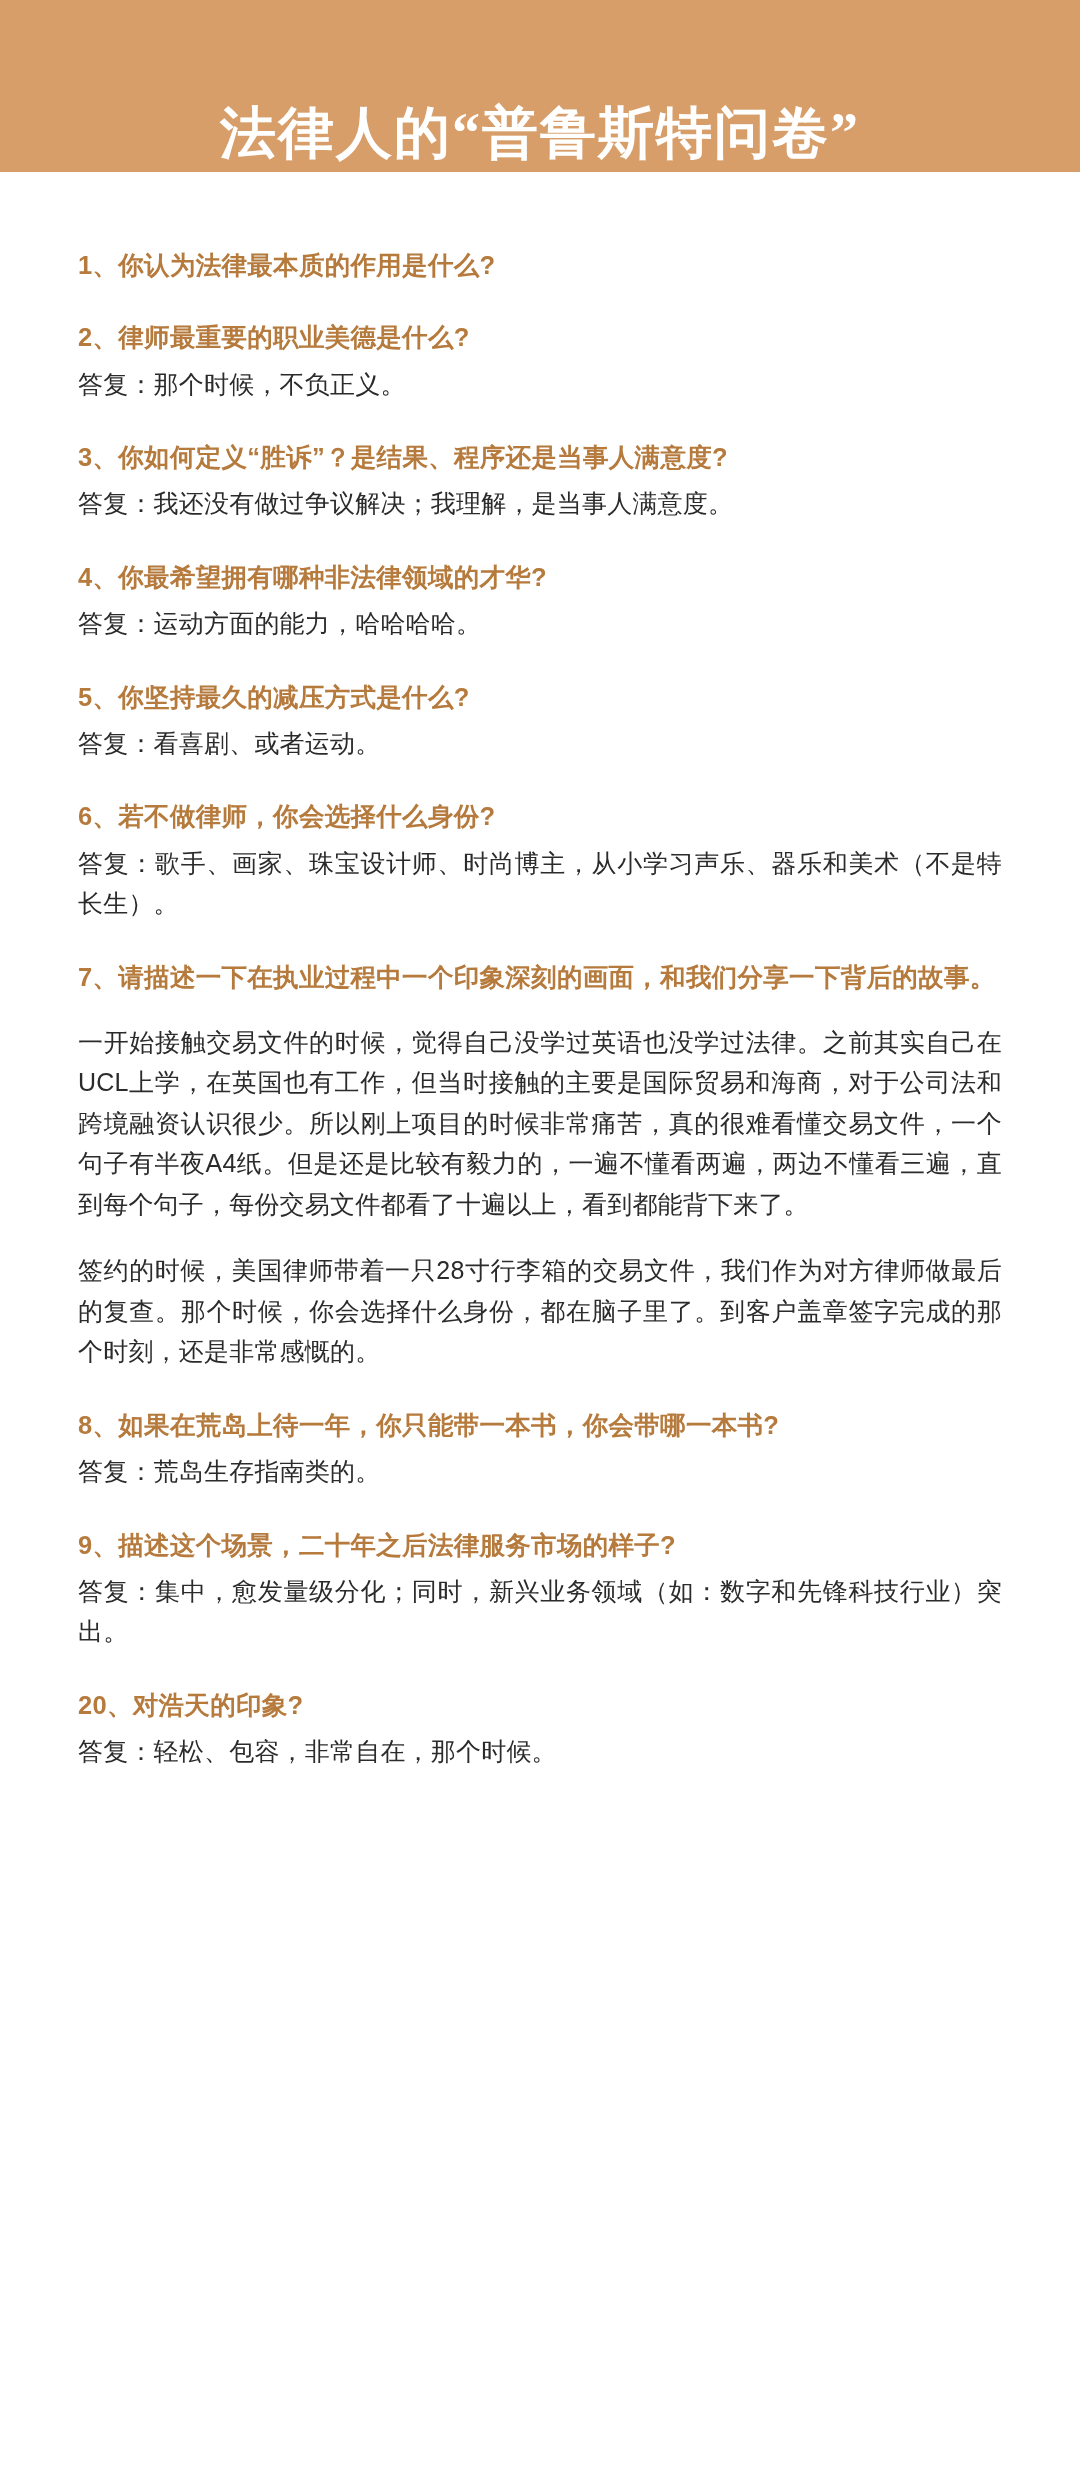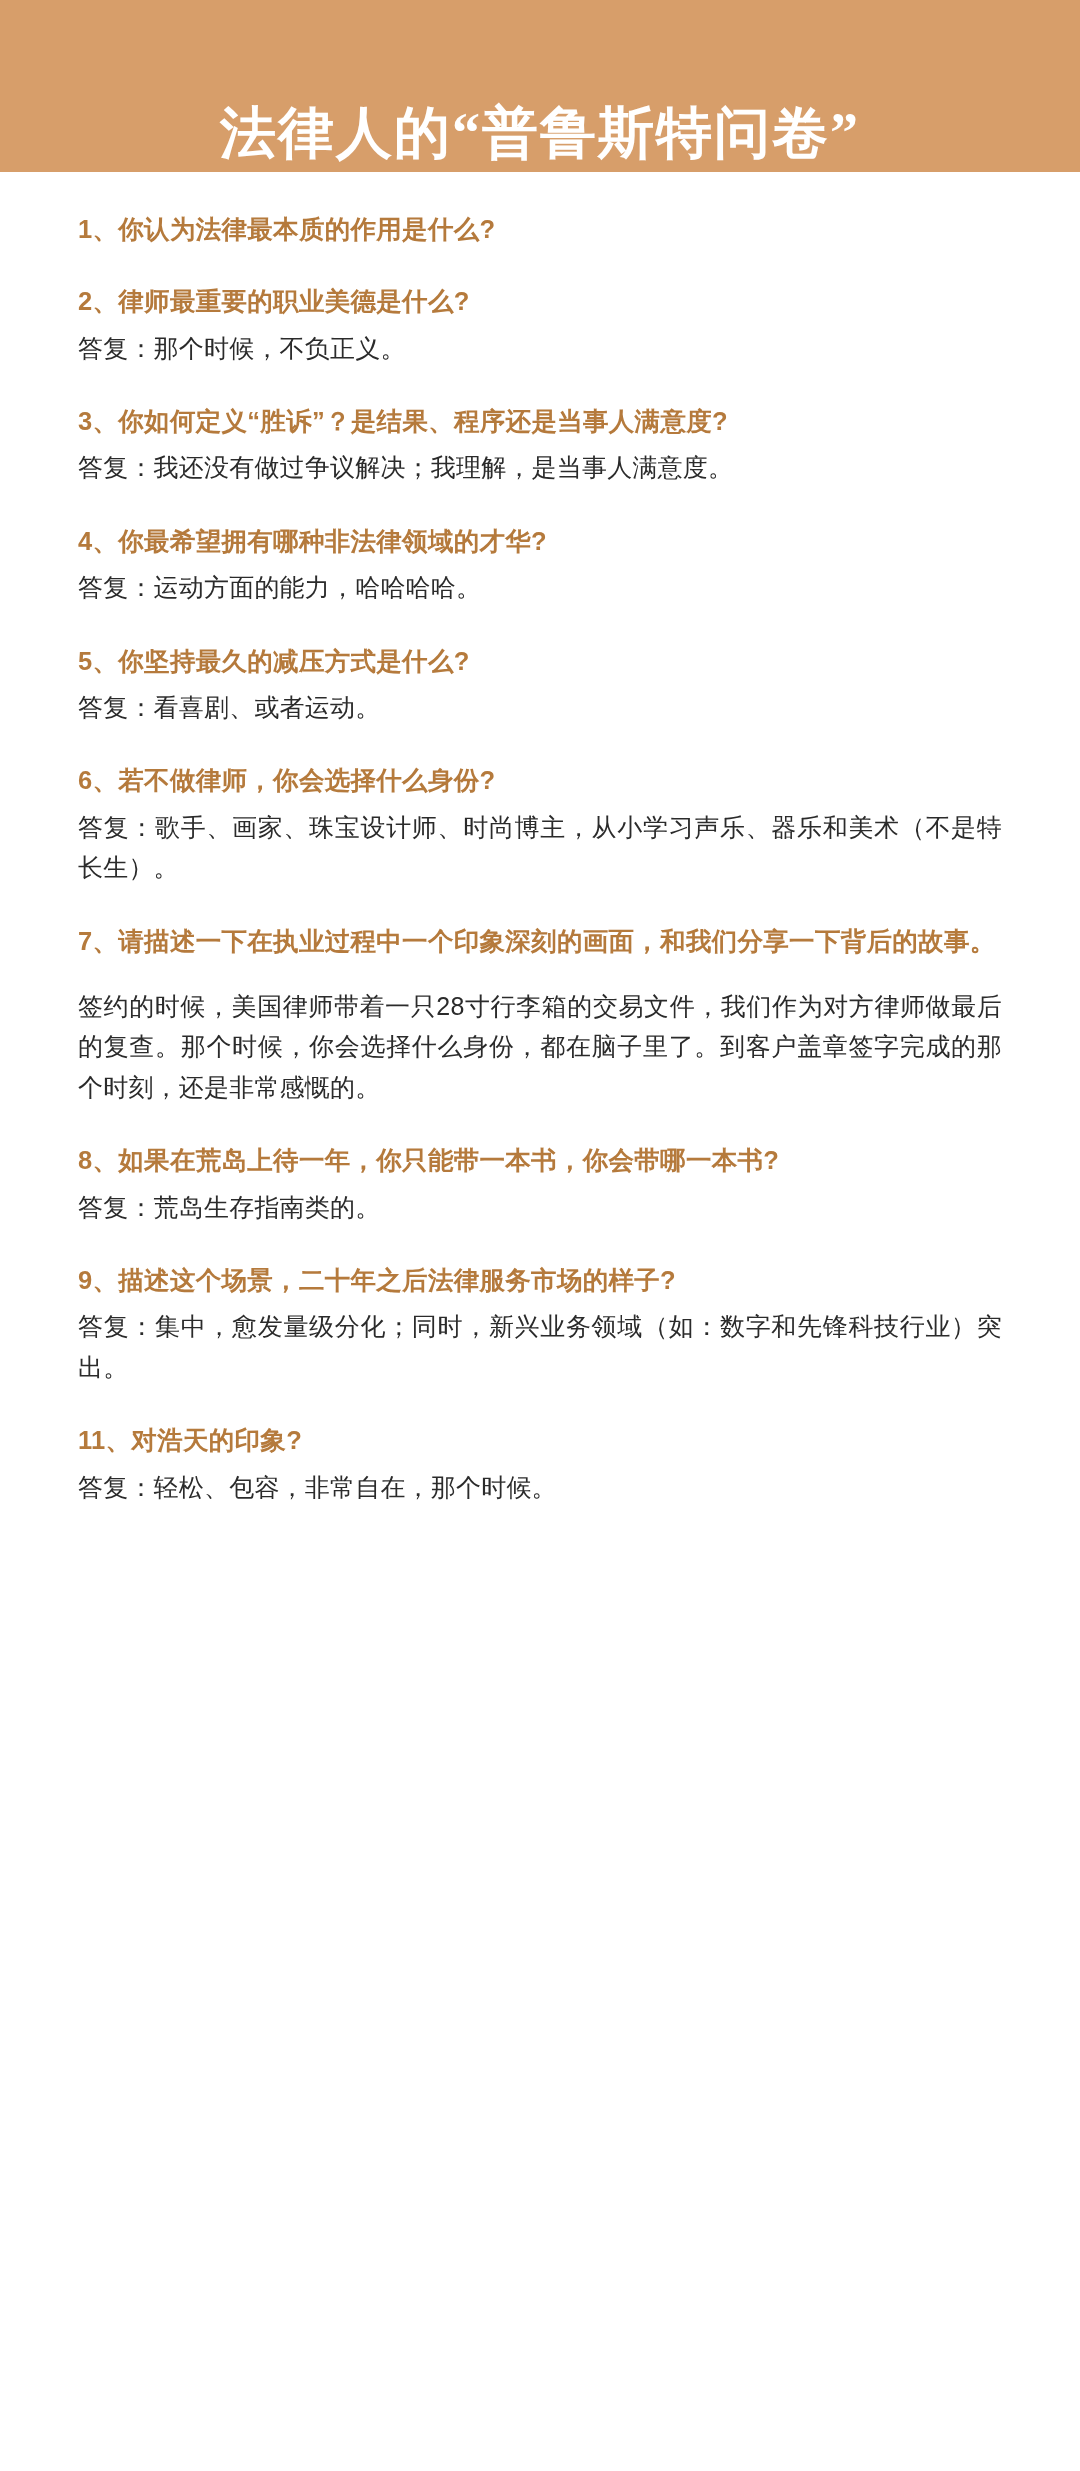--- a/index.html
+++ b/index.html
@@ -33,20 +33,21 @@
     color: #ffffff;
     font-size: 56px;
     font-weight: bold;
     letter-spacing: 2px;
     text-align: center;
     font-family: "Liberation Serif", "DejaVu Serif", serif;
   }
   .content {
     padding: 38px 78px 60px 78px;
     box-sizing: border-box;
+    margin-top: 36px;
   }
   .qa-block {
     margin-bottom: 34px;
   }
   .question {
     color: #b57a3c;
     font-size: 25.5px;
     font-weight: bold;
     line-height: 1.5;
     letter-spacing: 0.3px;
@@ -104,32 +105,33 @@
       <div class="answer">答复：看喜剧、或者运动。</div>
     </div>
 
     <div class="qa-block">
       <div class="question">6、若不做律师，你会选择什么身份?</div>
       <div class="answer">答复：歌手、画家、珠宝设计师、时尚博主，从小学习声乐、器乐和美术（不是特长生）。</div>
     </div>
 
     <div class="qa-block long-block">
       <div class="question">7、请描述一下在执业过程中一个印象深刻的画面，和我们分享一下背后的故事。</div>
+      <div class="answer-para">一开始接触交易文件的时候，觉得自己没学过英语也没学过法律。之前其实自己在UCL上学，在英国也有工作，但当时接触的主要是国际贸易和海商，对于公司法和跨境融资认识很少。所以刚上项目的时候非常痛苦，真的很难看懂交易文件，一个句子有半夜A4纸。但是还是比较有毅力的，一遍不懂看两遍，两边不懂看三遍，直到每个句子，每份交易文件都看了十遍以上，看到都能背下来了。</div>
       <div class="answer-para">签约的时候，美国律师带着一只28寸行李箱的交易文件，我们作为对方律师做最后的复查。那个时候，你会选择什么身份，都在脑子里了。到客户盖章签字完成的那个时刻，还是非常感慨的。</div>
     </div>
 
     <div class="qa-block">
       <div class="question">8、如果在荒岛上待一年，你只能带一本书，你会带哪一本书?</div>
       <div class="answer">答复：荒岛生存指南类的。</div>
     </div>
 
     <div class="qa-block">
       <div class="question">9、描述这个场景，二十年之后法律服务市场的样子?</div>
       <div class="answer">答复：集中，愈发量级分化；同时，新兴业务领域（如：数字和先锋科技行业）突出。</div>
     </div>
 
     <div class="qa-block">
-      <div class="question">11、对浩天的印象?</div>
+      <div class="question">20、对浩天的印象?</div>
       <div class="answer">答复：轻松、包容，非常自在，那个时候。</div>
     </div>
 
   </div>
 </div>
 
 </body></html>

